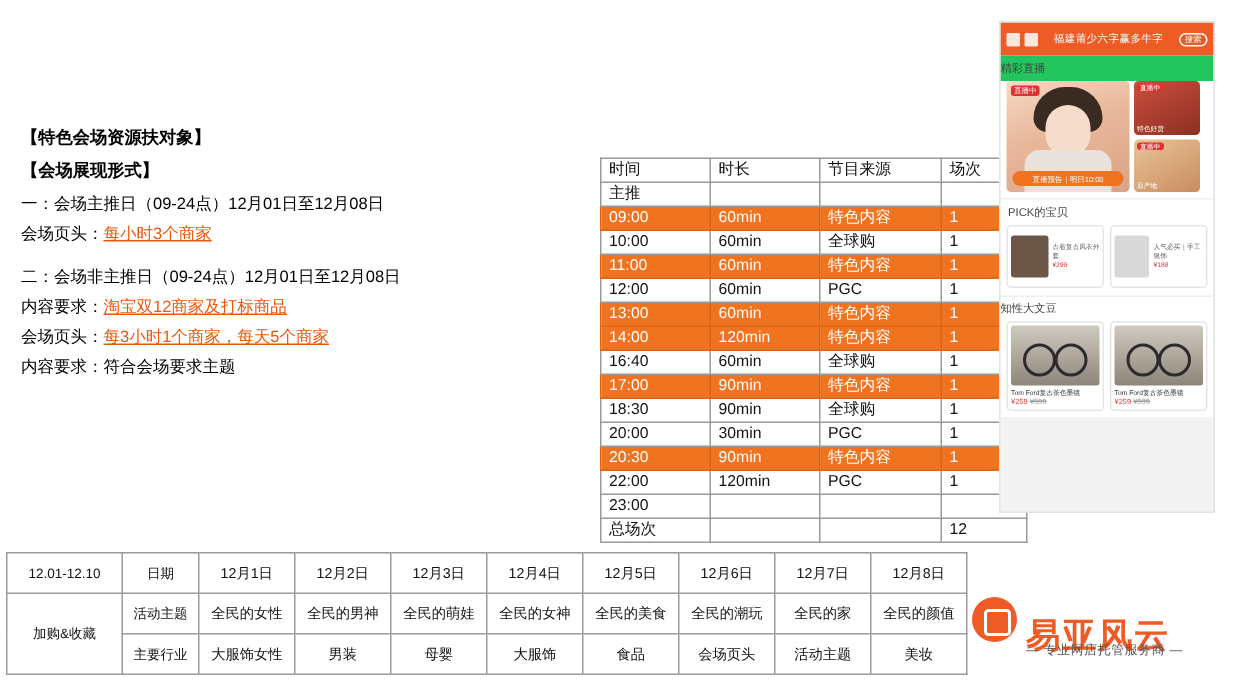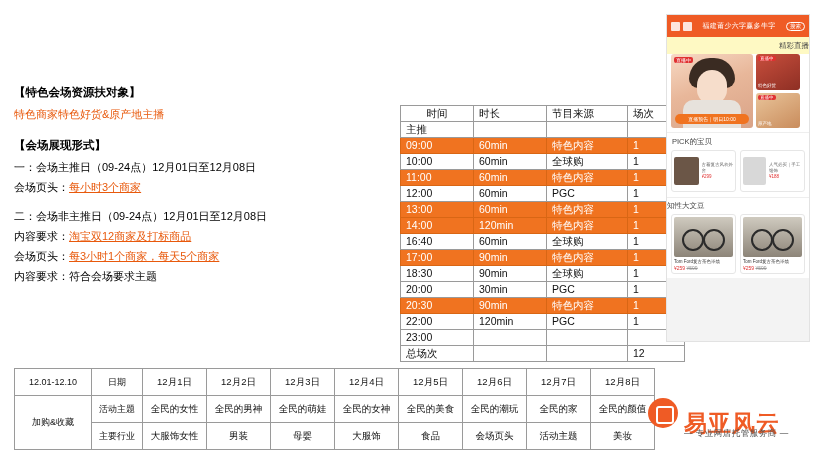--- a/index.html
+++ b/index.html
@@ -32,31 +32,31 @@
   }
   .sched td,.sched th{
     border:1px solid #9a9a9a;
     height:15px;line-height:15px;
     padding:0 5px;
     font-weight:normal;
     white-space:nowrap;
     color:#111;
     background:#fff;
   }
-  .sched .c-time{width:62px;text-align:center;}
+  .sched .c-time{width:62px;}
   .sched .c-dur{width:62px;}
   .sched .c-src{width:70px;}
   .sched .c-ses{width:46px;}
   .sched tr.hl td{background:#f07320;color:#fff;border-color:#d96614;}
   .sched tr.hdr td{background:#fff;font-weight:normal;}
   .sched td.empty{}
 
   
   .daytbl{
-    position:absolute;left:14px;top:368px;
+    position:absolute;left:4px;top:368px;
     border-collapse:collapse;font-size:9.5px;
     table-layout:fixed;
   }
   .daytbl td{
     border:1px solid #9a9a9a;
     text-align:center;
     height:26px;
     padding:0 2px;
     color:#111;
     white-space:nowrap;
@@ -74,22 +74,22 @@
   .ph-top{
     height:22px;background:#ef5b25;display:flex;align-items:center;
     padding:0 4px;gap:3px;
   }
   .ph-sq{width:9px;height:9px;background:#fff;opacity:.85;border-radius:1px;}
   .ph-title{
     color:#fff;font-size:7px;flex:1;text-align:center;letter-spacing:.3px;
   }
   .ph-badge{font-size:5.5px;color:#fff;border:1px solid #fff;border-radius:5px;padding:0 3px;}
   .ph-sec{
-    text-align:right;font-size:7.5px;color:#444;padding:4px 0 3px;
-    background:#fef9c3;
+    text-align:left;font-size:7.5px;color:#444;padding:4px 0 3px;
+    background:#22c55e;
   }
   .ph-live{
     display:flex;gap:3px;padding:0 4px 4px;background:#fff;
   }
   .live-main{
     width:82px;height:74px;border-radius:3px;position:relative;overflow:hidden;
     background:linear-gradient(160deg,#f7d9c4 0%,#e8b79a 45%,#d9a387 100%);
   }
   .live-main .hair{position:absolute;left:18px;top:4px;width:46px;height:30px;background:#3a2b22;border-radius:23px 23px 10px 10px;}
   .live-main .face{position:absolute;left:26px;top:16px;width:30px;height:34px;background:#f6ddcb;border-radius:15px 15px 14px 14px;}
@@ -161,21 +161,20 @@
     position:absolute;left:36px;top:33px;font-size:8.5px;color:#555;letter-spacing:.5px;
   }
 </style>
 </head>
 <body>
 
 <div class="page">
 
   <div class="left-text">
     <p class="lt-head">【特色会场资源扶对象】</p>
-    <p class="lt-orange">特色商家特色好货&amp;原产地主播</p>
     <p class="lt-head">【会场展现形式】</p>
 
     <p class="lt-row">
       <span>一：会场主推日（09-24点）</span><span>12月01日至12月08日</span>
     </p>
     <p class="lt-row">
       <span>会场页头：</span><span class="org ul">每小时3个商家</span>
     </p>
 
     <p class="lt-row gap">

